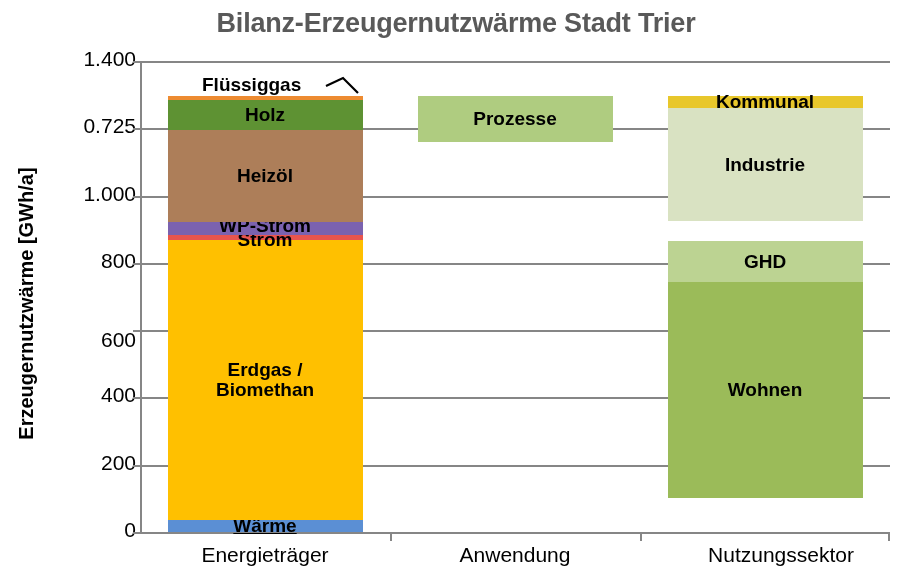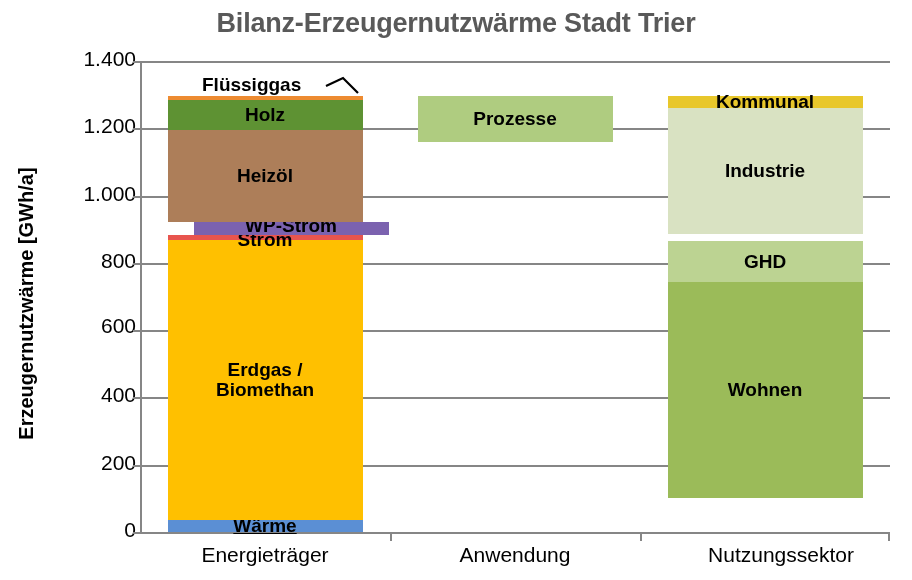--- a/index.html
+++ b/index.html
@@ -97,24 +97,24 @@
 <div id="chart-root">
 
   <div class="chart-title">Bilanz-Erzeugernutzwärme Stadt Trier</div>
 
   <div class="yaxis-title">Erzeugernutzwärme [GWh/a]</div>
 
   <div id="ytick-labels">
       <div class="ytick-label" style="right: 786px; top: 518px;">0</div>
       <div class="ytick-label" style="right: 786px; top: 450.714px;">200</div>
       <div class="ytick-label" style="right: 786px; top: 383.429px;">400</div>
-      <div class="ytick-label" style="right: 786px; top: 314px;">600</div>
+      <div class="ytick-label" style="right: 786px; top: 328px;">600</div>
       <div class="ytick-label" style="right: 786px; top: 248.857px;">800</div>
       <div class="ytick-label" style="right: 786px; top: 181.571px;">1.000</div>
-      <div class="ytick-label" style="right: 786px; top: 114.286px;">1.200</div>
+      <div class="ytick-label" style="right: 786px; top: 114.286px;">0.725</div>
       <div class="ytick-label" style="right: 786px; top: 47px;">1.400</div>
     </div>
 
   <div id="xtick-labels">
       <div class="xtick-label" style="left: 140px; width: 250px;">Energieträger</div>
       <div class="xtick-label" style="left: 390px; width: 250px;">Anwendung</div>
       <div class="xtick-label" style="left: 656px; width: 250px;">Nutzungssektor</div>
     </div>
 
   <div class="plot">
@@ -149,21 +149,21 @@
           </div>
           <div class="seg" style="top: 178.644px; height: 280.245px; background: rgb(255, 192, 0);">
             <div class="seg-label two-line">
               <div>Erdgas /</div>
               <div>Biomethan</div>
             </div>
           </div>
           <div class="seg" style="top: 173.597px; height: 5.04643px; background: rgb(232, 85, 78); overflow: visible;">
             <div class="seg-label" style="position: absolute; width: 100%; left: 0px; top: -4.47679px;">Strom</div>
           </div>
-          <div class="seg" style="top: 160.813px; height: 12.7843px; background: rgb(123, 98, 175); overflow: visible; margin-left: 26px;">
+          <div class="seg" style="top: 160.813px; height: 12.7843px; background: rgb(123, 98, 175); overflow: visible;">
             <div class="seg-label" style="position: absolute; width: 100%; left: 0px; top: -5.60786px;">WP-Strom</div>
           </div>
           <div class="seg" style="top: 69.3043px; height: 91.5086px; background: rgb(173, 126, 89);">
             <div class="seg-label">Heizöl</div>
           </div>
           <div class="seg" style="top: 38.6893px; height: 30.615px; background: rgb(94, 146, 51);">
             <div class="seg-label">Holz</div>
           </div>
           <div class="seg" style="top: 34.6521px; height: 4.03714px; background: rgb(237, 139, 49);"></div>
         </div>
@@ -172,21 +172,21 @@
             <div class="seg-label">Prozesse</div>
           </div>
         </div>
         <div class="bar" style="left: 527.5px; width: 195px; top: 0px; height: 471px;">
           <div class="seg" style="top: 221.034px; height: 216px; background: rgb(155, 187, 89);">
             <div class="seg-label">Wohnen</div>
           </div>
           <div class="seg" style="top: 179.989px; height: 41.0443px; background: rgb(188, 211, 146);">
             <div class="seg-label">GHD</div>
           </div>
-          <div class="seg" style="top: 46.7636px; height: 126px; background: rgb(217, 226, 194);">
+          <div class="seg" style="top: 46.7636px; height: 113px; background: rgb(217, 226, 194);">
             <div class="seg-label">Industrie</div>
           </div>
           <div class="seg" style="top: 34.6521px; height: 12.1114px; background: rgb(232, 199, 43);">
             <div class="seg-label">Kommunal</div>
           </div>
         </div>
       </div>
   </div>
 
   <div class="callout-text" id="callout-flussiggas" style="left:202px;top:74px;">Flüssiggas</div>

